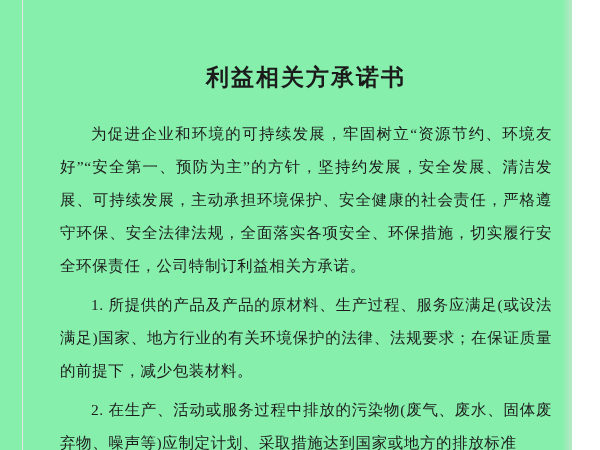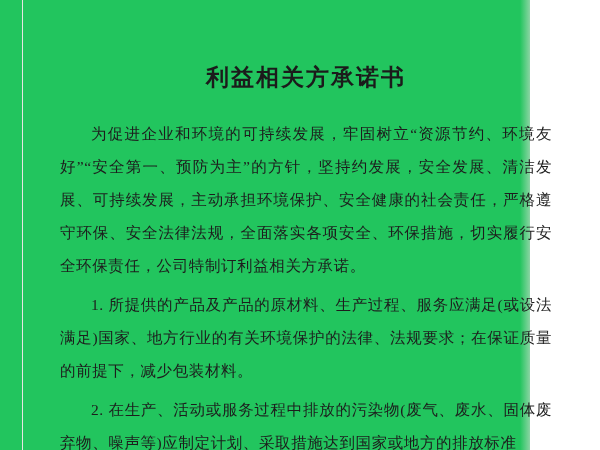--- a/index.html
+++ b/index.html
@@ -8,23 +8,23 @@
   }
   body {
     width: 600px;
     height: 450px;
     overflow: hidden;
     background: #ffffff;
     font-family: "Liberation Serif", "DejaVu Serif", serif;
   }
   .page {
     position: relative;
-    width: 530px;
+    width: 572px;
     height: 450px;
-    background: #22c55e;
+    background: #86efac;
     box-sizing: border-box;
   }
   .left-margin-line {
     position: absolute;
     left: 22px;
     top: 0;
     width: 1px;
     height: 450px;
     background: #e6e6e2;
   }

